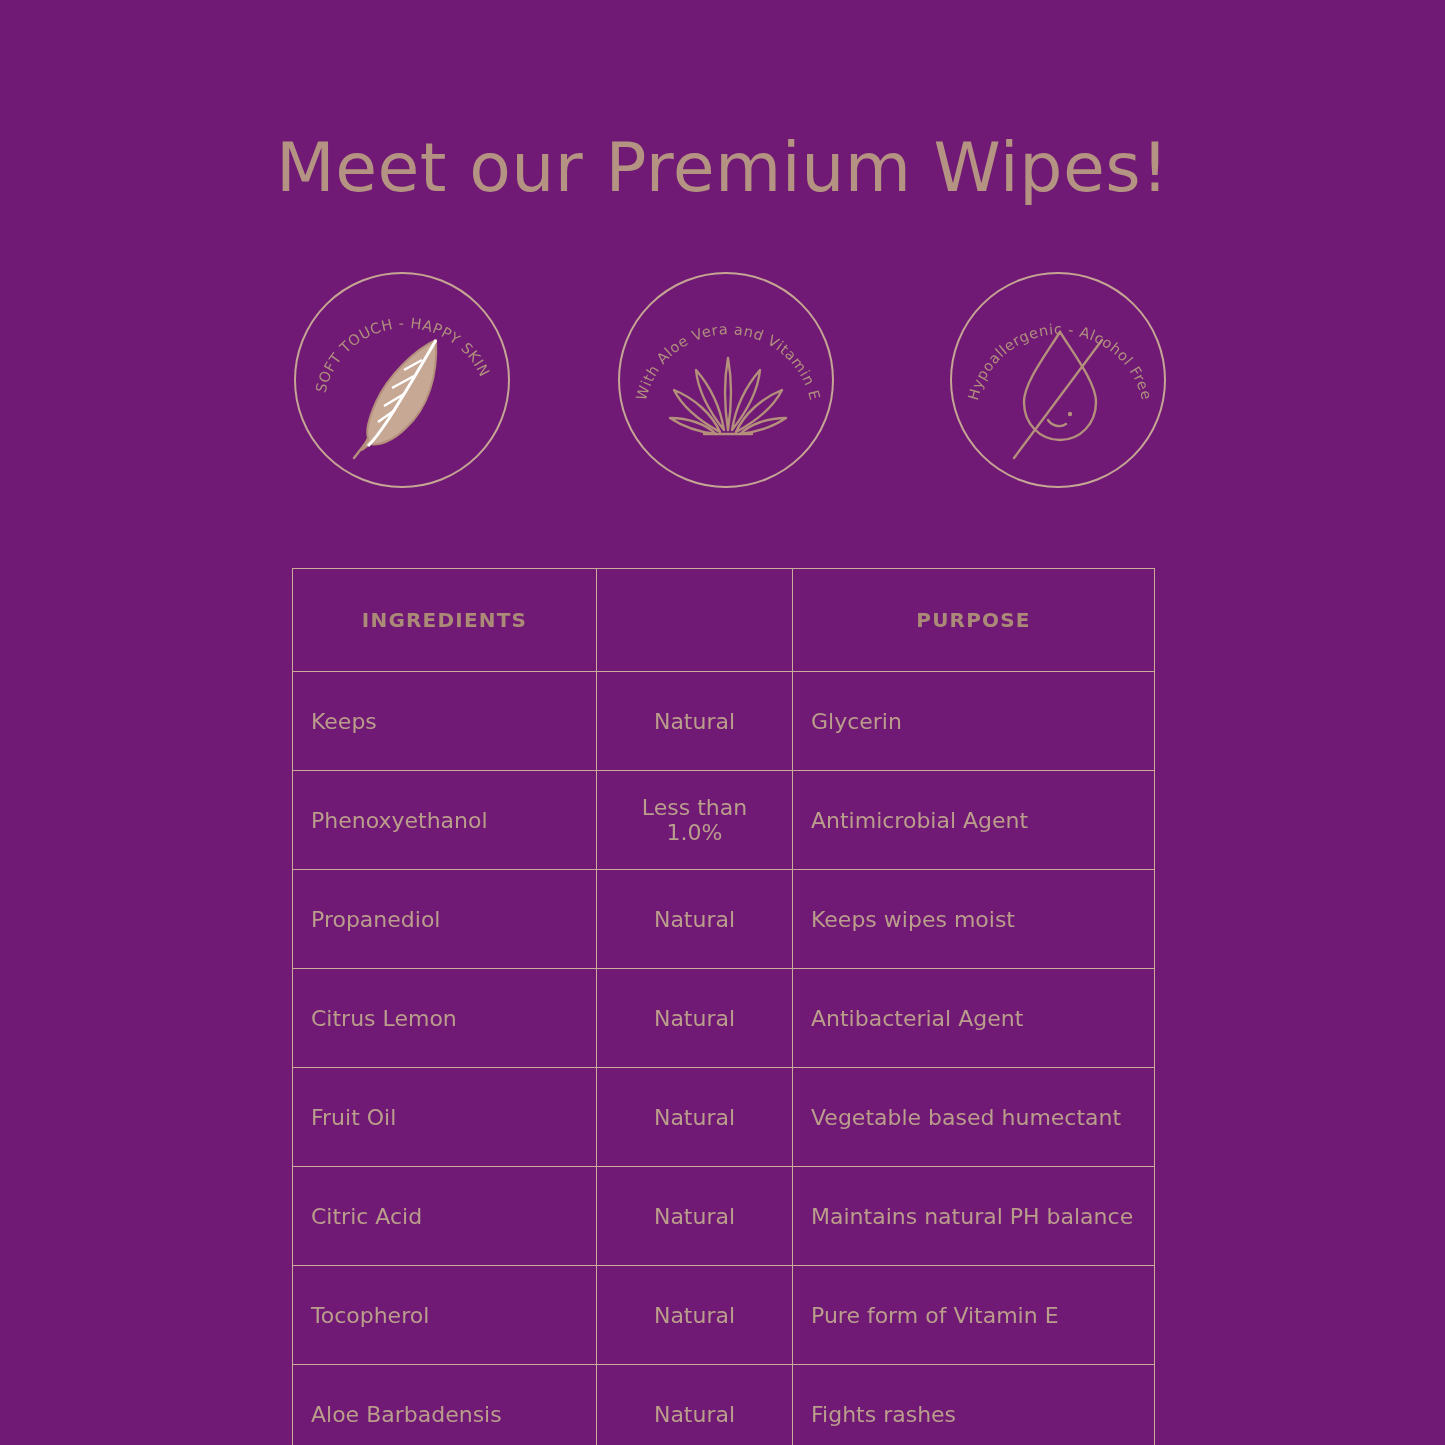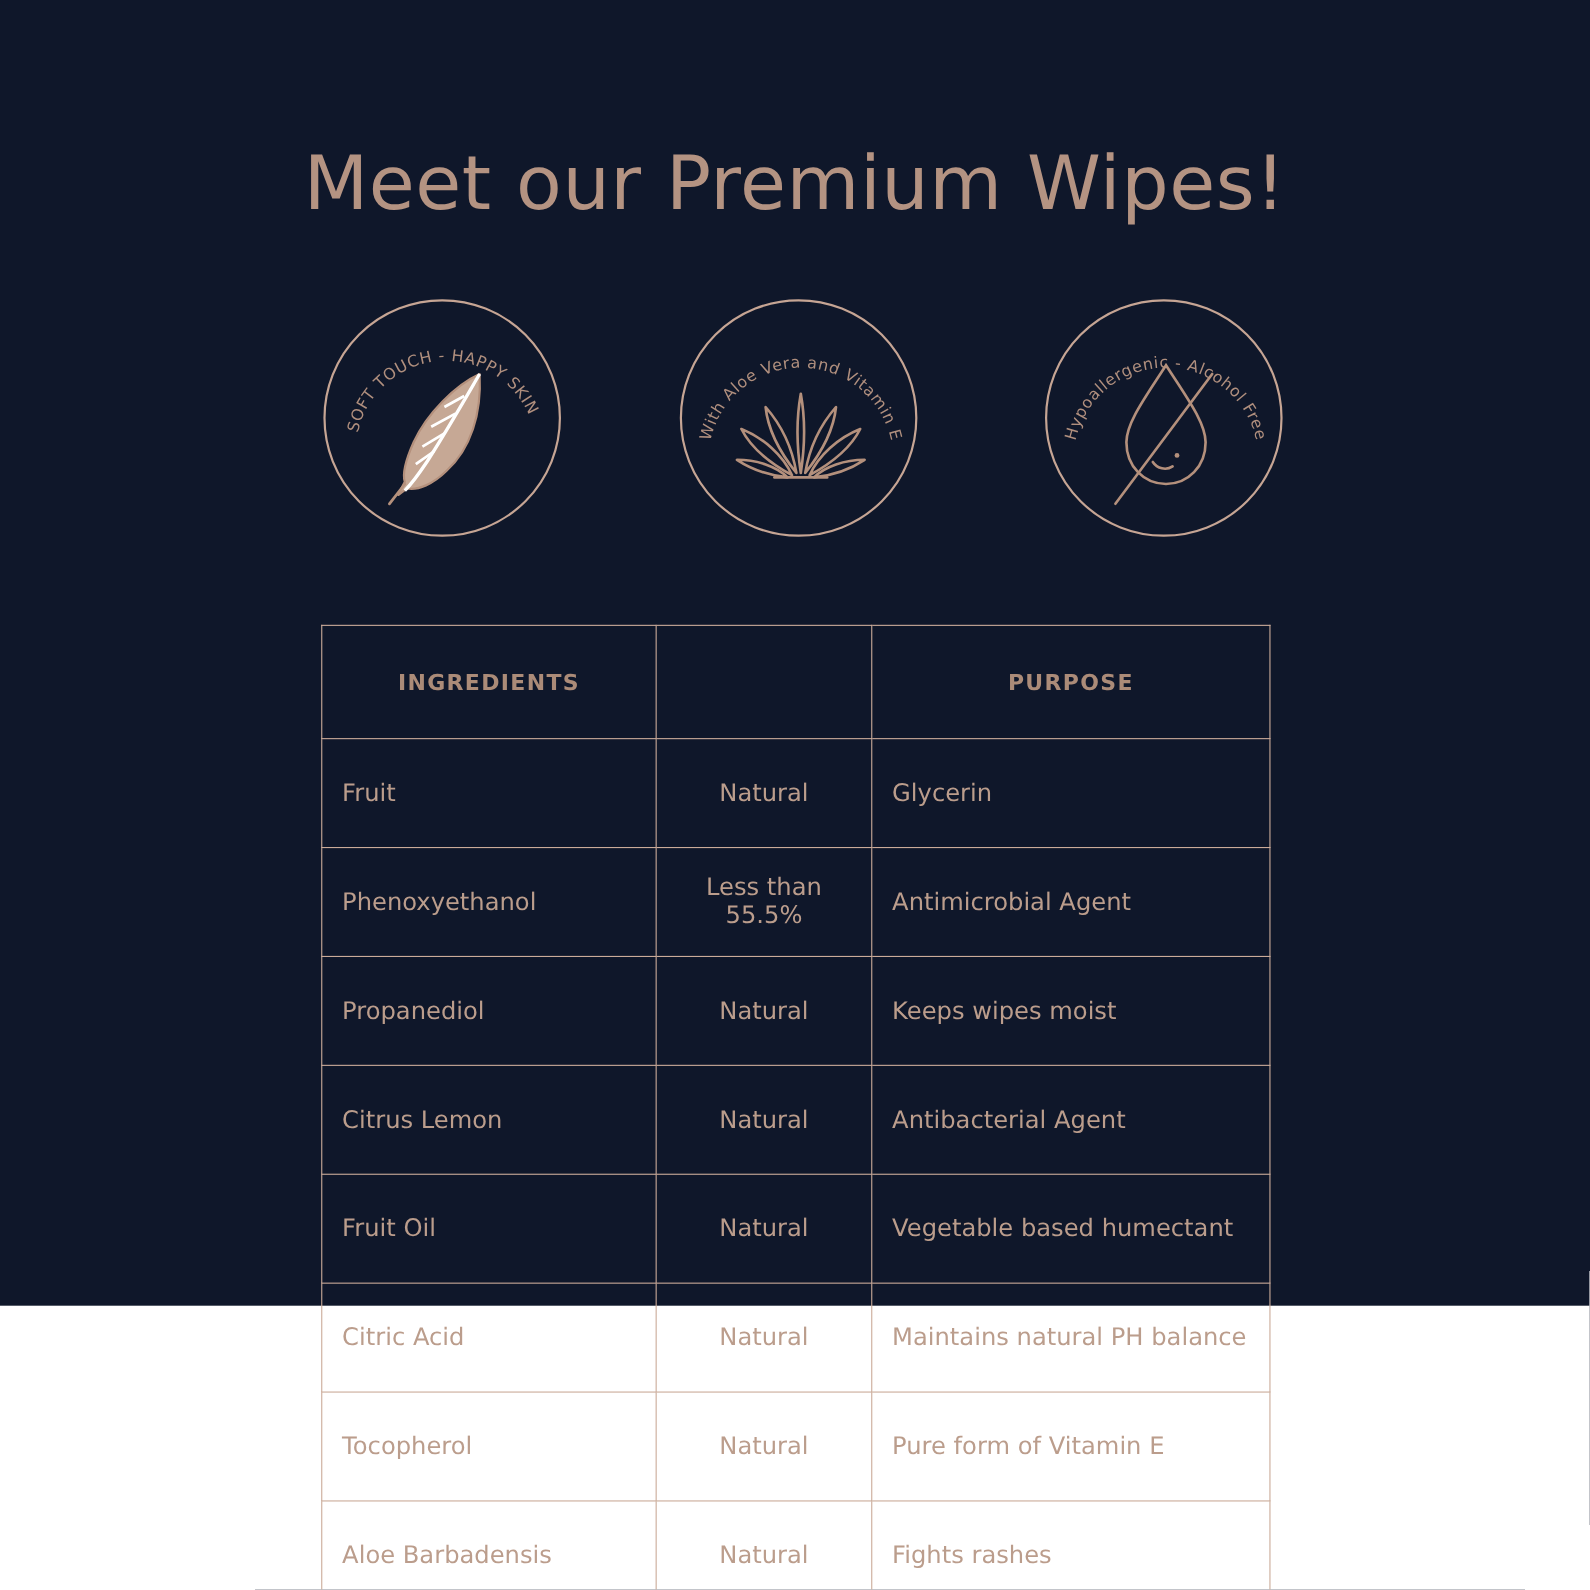--- a/index.html
+++ b/index.html
@@ -11,23 +11,23 @@
     width: 1445px;
     height: 1445px;
     font-family: "Liberation Sans", sans-serif;
     color: #b99c8c;
     position: relative;
     overflow: hidden;
   }
 
   .page {
     width: 1445px;
-    height: 1187px;
+    height: 1445px;
     position: relative;
-    background: #0f172a;
+    background: #701a75;
   }
 
   
   .title {
     position: absolute;
     top: 128px;
     left: 0;
     width: 1445px;
     text-align: center;
     font-size: 68px;
@@ -183,27 +183,27 @@
       </colgroup>
       <thead>
         <tr>
           <th>INGREDIENTS</th>
           <th></th>
           <th>PURPOSE</th>
         </tr>
       </thead>
       <tbody>
         <tr>
-          <td>Fruit</td>
+          <td>Keeps</td>
           <td class="center">Natural</td>
           <td>Glycerin</td>
         </tr>
         <tr>
           <td>Phenoxyethanol</td>
-          <td class="center">Less than 55.5%</td>
+          <td class="center">Less than 1.0%</td>
           <td>Antimicrobial Agent</td>
         </tr>
         <tr>
           <td>Propanediol</td>
           <td class="center">Natural</td>
           <td>Keeps wipes moist</td>
         </tr>
         <tr>
           <td>Citrus Lemon</td>
           <td class="center">Natural</td>

